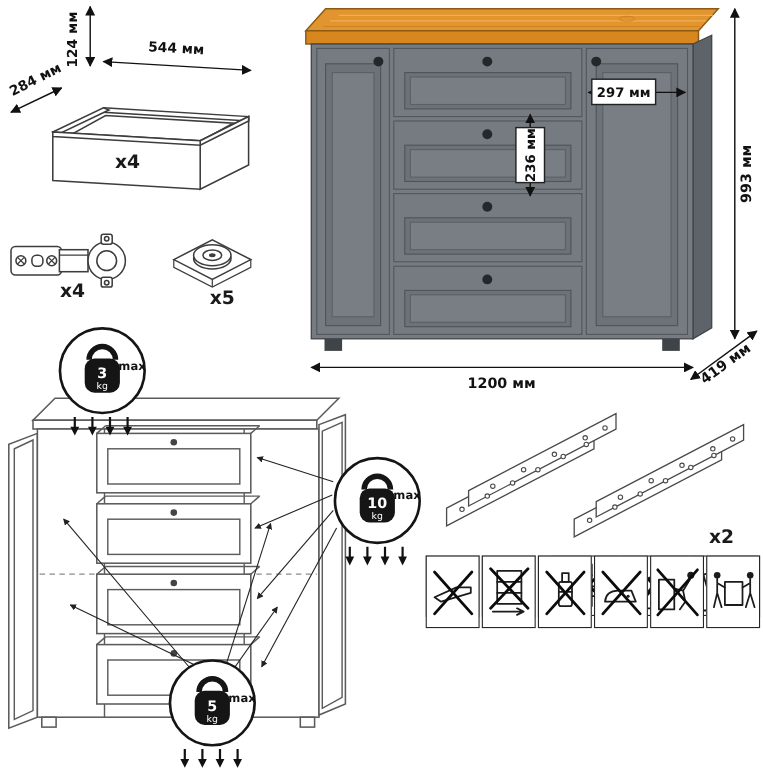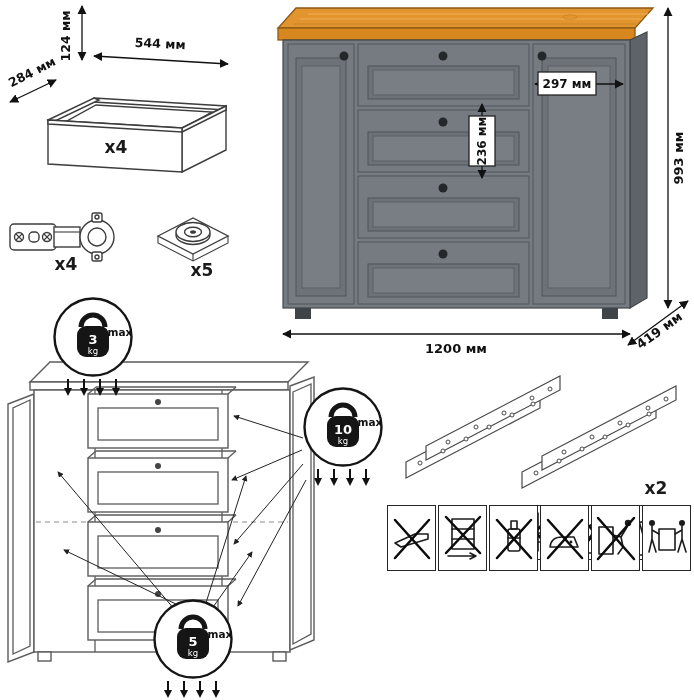--- a/index.html
+++ b/index.html
@@ -271,21 +271,21 @@
         <line x1="34" y1="85" x2="34" y2="96"></line>
           <polygon points="30,94 38,94 34,102"></polygon>
         <line x1="50" y1="85" x2="50" y2="96"></line>
           <polygon points="46,94 54,94 50,102"></polygon>
         <line x1="66" y1="85" x2="66" y2="96"></line>
           <polygon points="62,94 70,94 66,102"></polygon>
       </g>
     </svg>
   </div>
 
-  <div class="badge" style="left:300px;top:384px">
+  <div class="badge" style="left:300px;top:412px">
     <svg width="86" height="104" viewBox="0 0 86 104">
       <circle cx="43" cy="43" r="38.5" class="bc"></circle>
       <path d="M31 33 a12 12 0 0 1 24 0" class="bh"></path>
       <rect x="27" y="32" width="32" height="31" rx="9" class="bb"></rect>
       <text x="43" y="50" class="bv">10</text>
       <text x="43" y="60" class="bu">kg</text>
       <text x="70" y="42" class="bm">max</text>
       <g class="ba">
         <line x1="18" y1="85" x2="18" y2="96"></line>
           <polygon points="14,94 22,94 18,102"></polygon>

